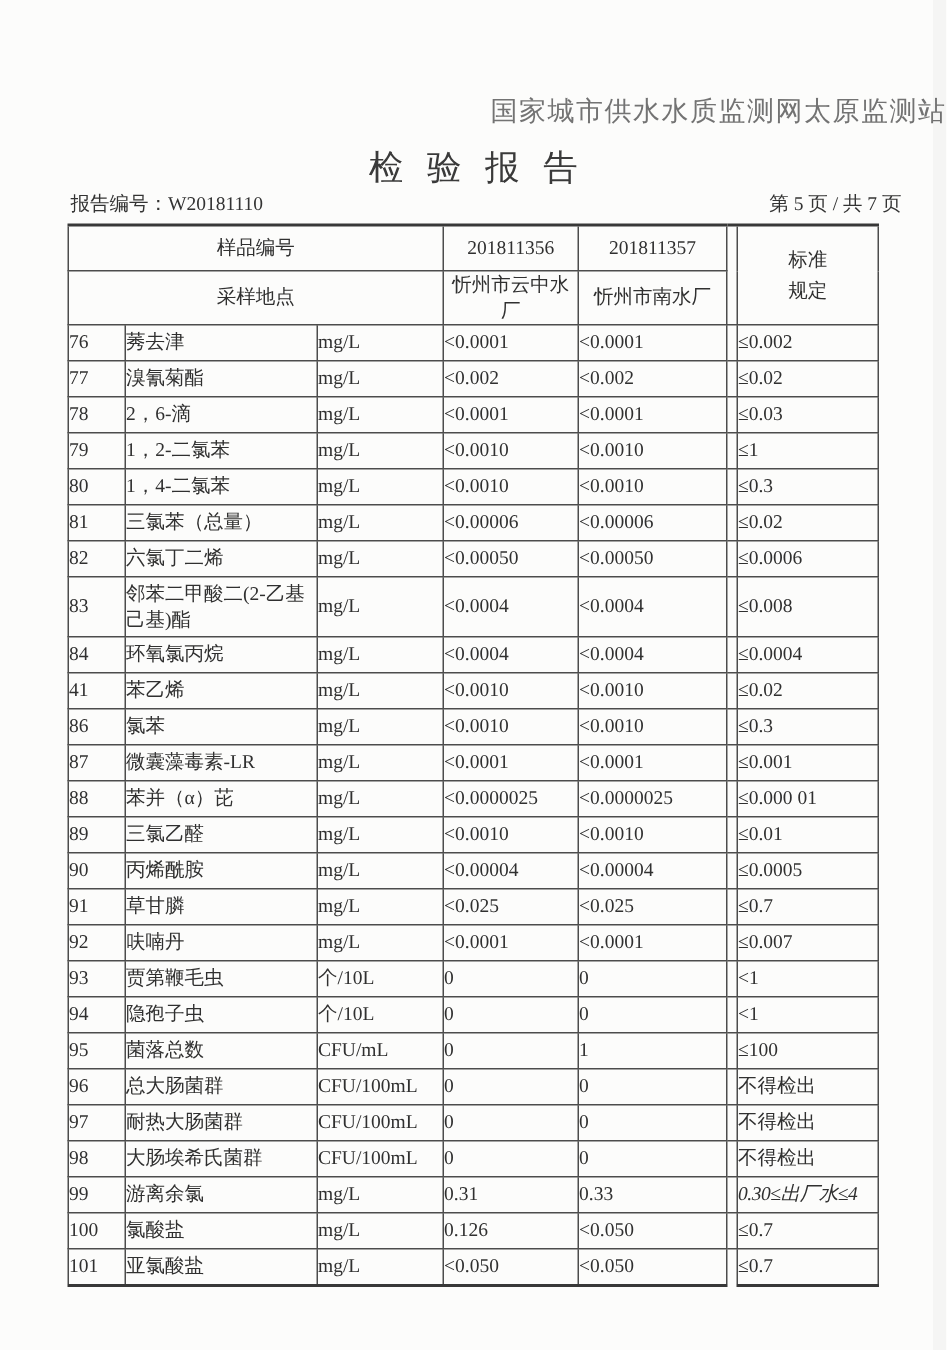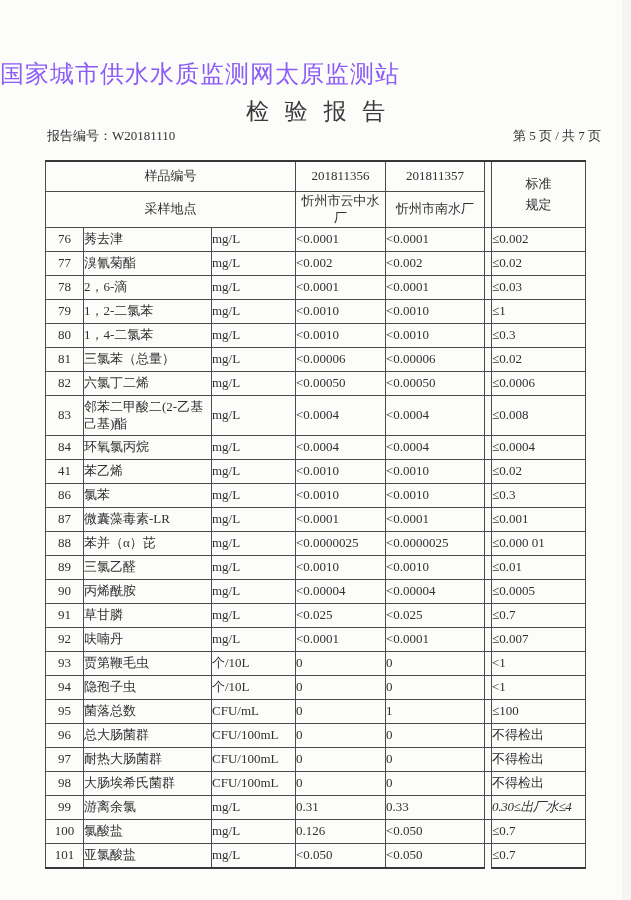--- a/index.html
+++ b/index.html
@@ -17,40 +17,40 @@
   }
   .page::after {          
     content: "";
     position: absolute;
     top: 0; right: 0;
     width: 9px; height: 100%;
     background: rgba(60,60,60,0.035);
     pointer-events: none;
   }
   .title {
-    text-align: left;
-    font-size: 24px;
+    text-align: right;
+    font-size: 18px;
     letter-spacing: 1px;
-    color: #8b5cf6;
+    color: #737373;
     line-height: 28px;
   }
   .subtitle {
     text-align: center;
     font-size: 23px;
     letter-spacing: 5px;
     text-indent: 5px;
     color: #3a3a3a;
     margin-top: 11px;
     line-height: 26px;
   }
   .meta {
     display: flex;
     justify-content: space-between;
     align-items: flex-end;
-    margin: 2px 30px 16px 47px;
+    margin: 2px 30px 5px 47px;
     font-size: 13px;
     color: #333;
     line-height: 17px;
   }
   table.report {
     margin: 2px 0 0 45px;
     border-collapse: collapse;
     table-layout: fixed;
     width: 540px;
     color: #303030;
@@ -75,21 +75,21 @@
     border-right: 2px solid #383838;
     background: #fcfcfb;
   }
   td.std { border-left: 2px solid #383838; border-right: 2px solid #383838; padding-left: 7px; }
   thead td.stdhead { padding-left: 0; text-align: center; }
   tbody tr:last-child td { border-bottom: 2px solid #383838; }
   tbody tr:last-child td.gap { border-bottom: none; }
   .stdwrap { display: inline-block; width: 30px; line-height: 1.6; }
   tbody td { height: 23px; }
   tbody tr.tall td { height: 39px; }
-  td.num { text-align: center; font-size: 12.5px; }
+  td.num { font-size: 12.5px; }
   td.name { padding-left: 9px; }
   td.unit { padding-left: 10px; }
   td.val { padding-left: 10px; }
   td.small { font-size: 10.5px; letter-spacing: -0.3px; padding-left: 4px; font-style: italic; }
 </style>
 </head>
 <body>
 
 <div class="page">
   <div class="title">国家城市供水水质监测网太原监测站</div>

